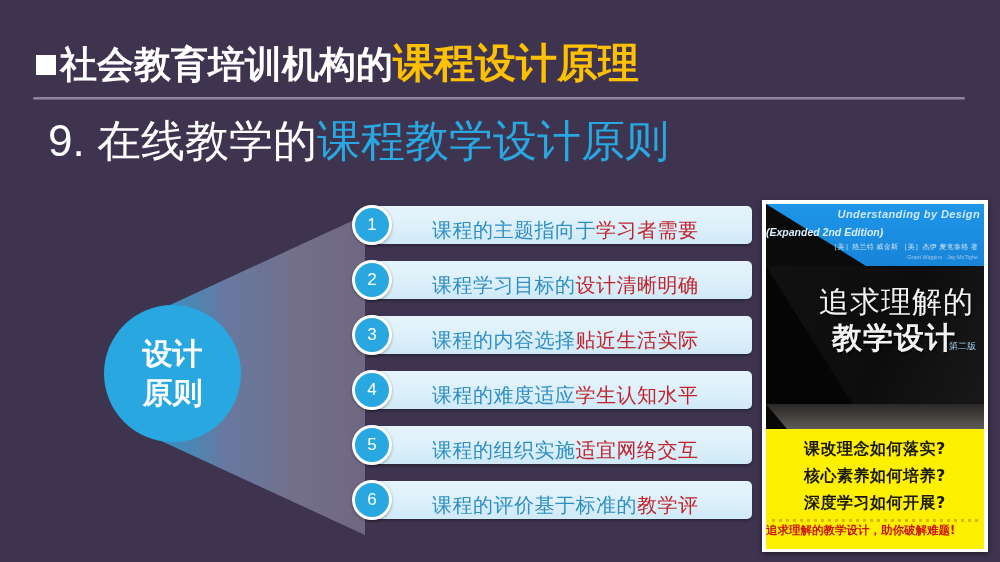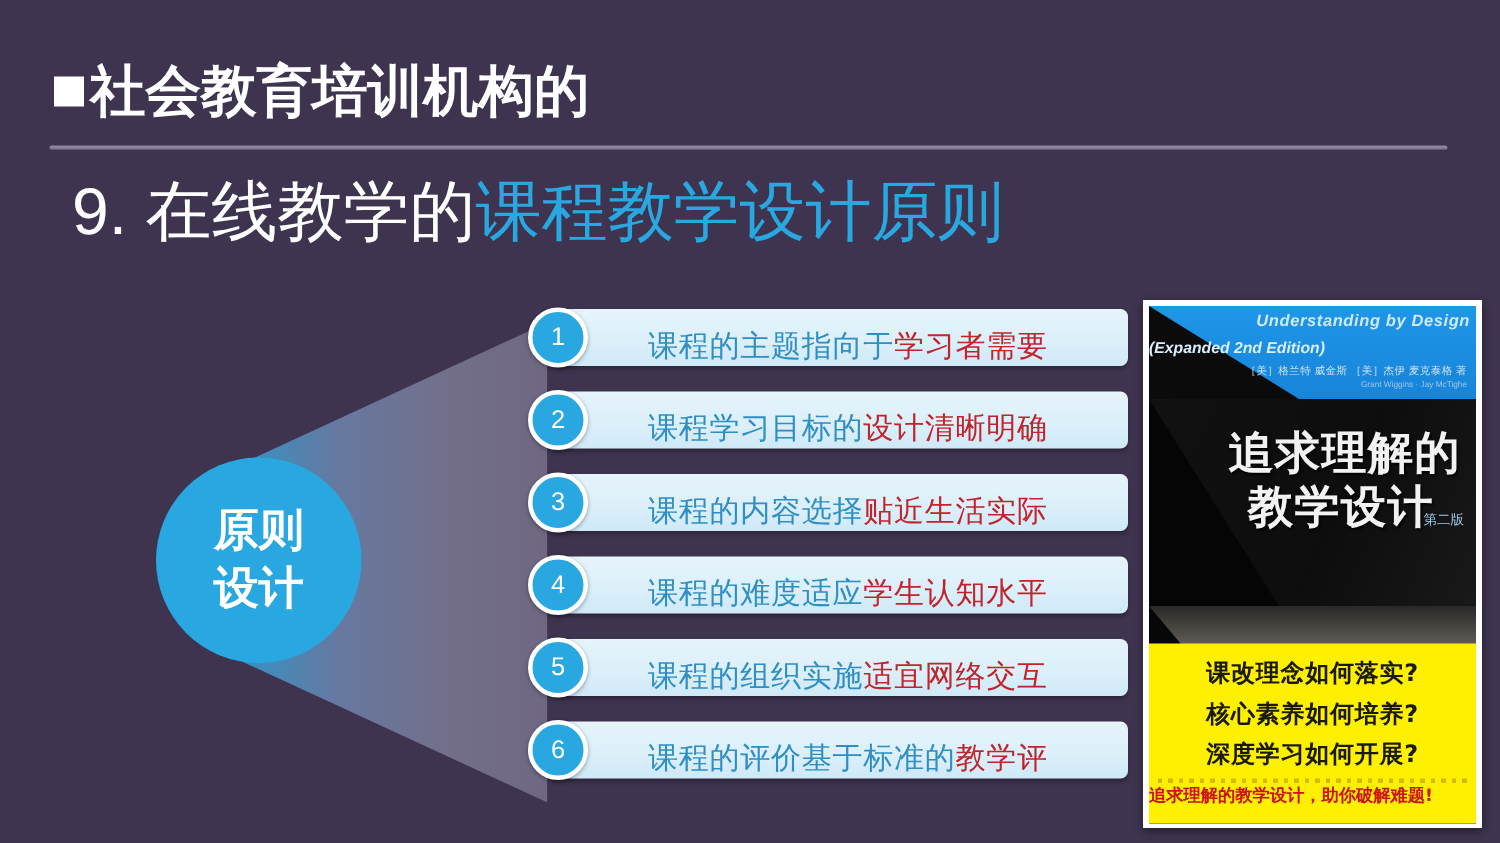--- a/index.html
+++ b/index.html
@@ -125,21 +125,21 @@
     position:absolute; left:0; top:62px; width:100%; height:160px;
     background:linear-gradient(115deg,#111 0%,#0d0d0d 55%,#1a1a1a 100%);
   }
   .bk-dark::after{
     content:""; position:absolute; left:0; top:0; width:46%; height:100%;
     background:#050505;
     clip-path:polygon(0 0, 0 100%, 100% 100%);
   }
   .bk-cn1 {
     position:absolute; right:10px; top:78px; color:#f2f2f2;
-    font-size:30px; font-weight:bold; letter-spacing:1px;
+    font-size:30px; font-weight:normal; letter-spacing:1px;
     font-family:"DejaVu Sans",sans-serif;
     text-shadow:1px 1px 2px rgba(0,0,0,0.9);
   }
   .bk-cn2 {
     position:absolute; right:28px; top:114px; color:#f2f2f2;
     font-size:30px; font-weight:bold; letter-spacing:1px;
     font-family:"DejaVu Sans",sans-serif;
     text-shadow:1px 1px 2px rgba(0,0,0,0.9);
   }
   .bk-ed {
@@ -180,33 +180,34 @@
   }
 </style>
 </head>
 <body>
 
 <div id="slide">
 
   <div class="header">
     <span class="bullet"></span>
     <span class="h-white">社会教育培训机构的</span>
+    <span class="h-gold">课程设计原理</span>
   </div>
 
   <div class="divider"></div>
 
   <div class="subtitle">
     <span class="s-white">9. 在线教学的</span><span class="s-blue">课程教学设计原则</span>
   </div>
 
   <div class="fan"></div>
 
   <div class="hub">
+    <span>设计</span>
     <span>原则</span>
-    <span>设计</span>
   </div>
 
   <div class="rows">
 
     <div class="row">
       <div class="row-bar">
         <div class="row-text">
           <span class="t-blue">课程的主题指向于</span><span class="t-red">学习者需要</span>
         </div>
       </div>

